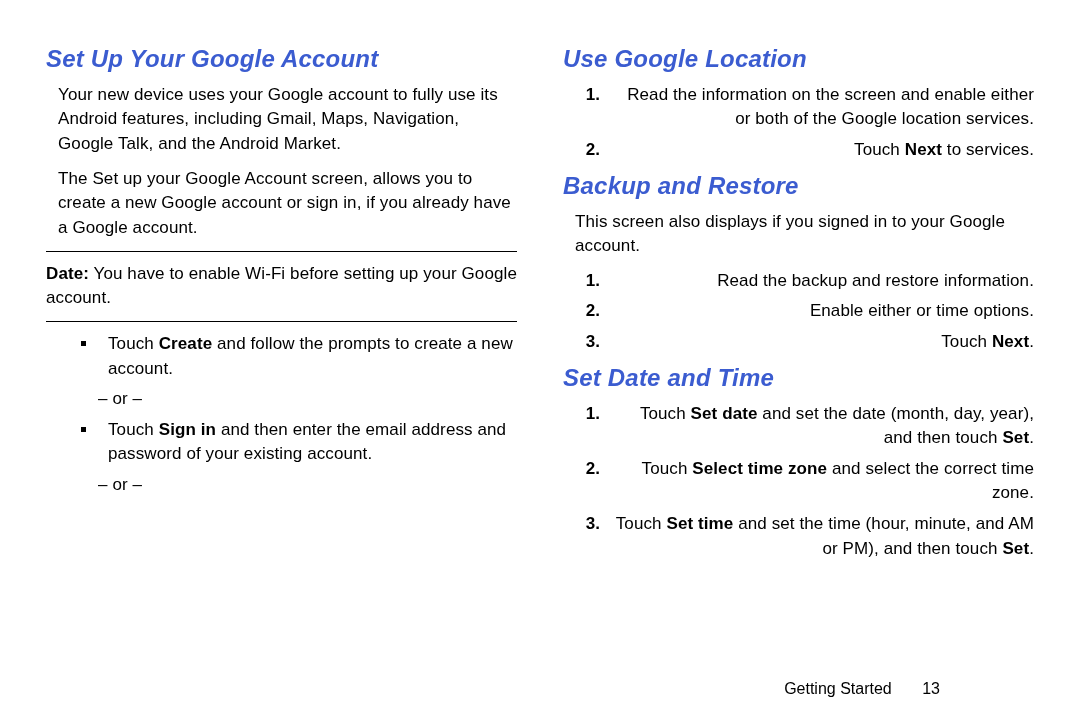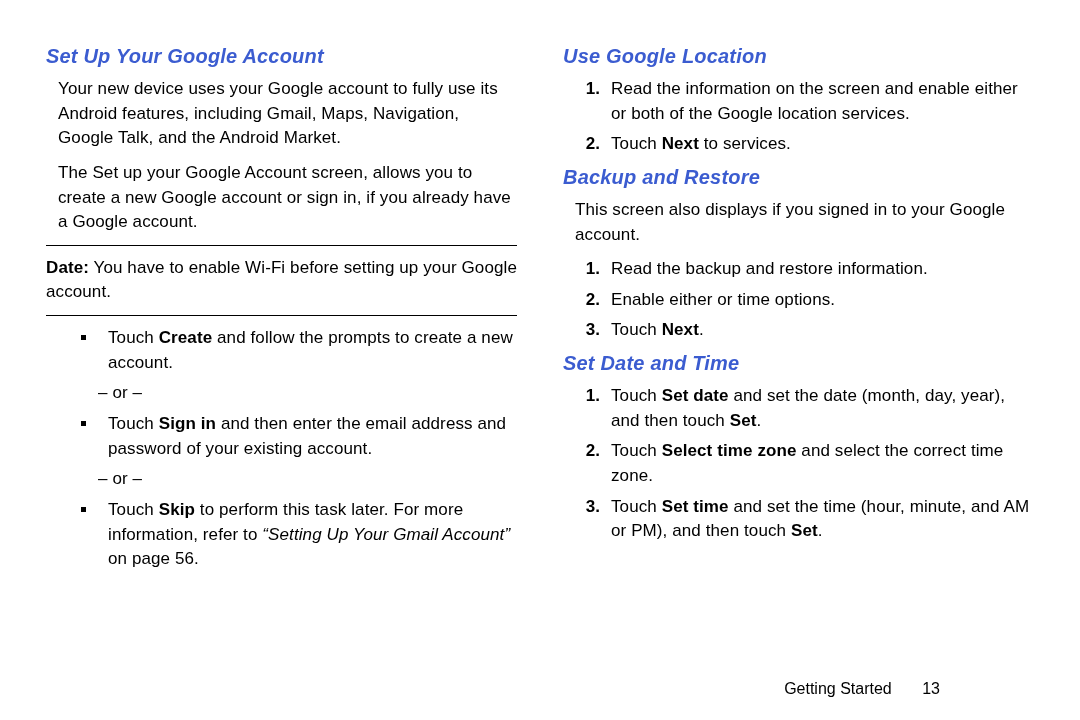--- a/index.html
+++ b/index.html
@@ -22,31 +22,31 @@
     line-height: 1.45;
     font-size: 17px;
     letter-spacing: 0.1px;
   }
   .col-right { padding-left: 6px; }
   .sect-head {
     font-family: Arial, Helvetica, sans-serif;
     font-weight: 900;
     font-style: italic;
     color: #3B5CD0;
-    font-size: 20px;
+    font-size: 24px;
     margin: 0 0 6px 0;
     letter-spacing: 0.2px;
   }
   .body-text { margin: 0 0 10px 0; }
   .indent { margin-left: 12px; }
   .hr { border: 0; border-top: 1.5px solid #000; margin: 10px 0 10px 0; }
   .note-block { margin: 8px 0 6px 0; }
   .note-body { display: block; margin-left: 46px; }
   ol.numlist { margin: 4px 0 6px 0; padding-left: 42px; }
-  ol.numlist > li { padding-left: 6px; margin-bottom: 6px; font-weight: 400; }
+  ol.numlist > li { padding-left: 6px; margin-bottom: 6px; font-weight: 400; text-align: right; }
   ol.numlist > li::marker { font-weight: 700; }
   .bullets { margin: 6px 0 0 0; padding-left: 52px; }
   .bullets > li { list-style: square; padding-left: 10px; margin-bottom: 6px; }
   .or-sep { margin: 4px 0 6px 52px; }
   .xref { font-style: italic; }
   strong { font-weight: 700; }
   .footer {
     position: absolute;
     top: 680px;
     width: 996px;
@@ -76,25 +76,20 @@
         <span>Touch </span><strong>Create</strong><span> and follow the prompts to create a new account.</span>
       </li>
     </ul>
     <div class="or-sep">– or –</div>
     <ul class="bullets">
       <li>
         <span>Touch </span><strong>Sign in</strong><span> and then enter the email address and password of your existing account.</span>
       </li>
     </ul>
     <div class="or-sep">– or –</div>
-    <ul class="bullets">
-      <li>
-        <span>Touch </span><strong>Skip</strong><span> to perform this task later. For more information, refer to </span><span class="xref">“Setting Up Your Gmail Account”</span><span> on page 56.</span>
-      </li>
-    </ul>
   </div>
 
   <div class="col col-right">
     <div class="sect-head">Use Google Location</div>
     <ol class="numlist">
       <li>Read the information on the screen and enable either or both of the Google location services.</li>
       <li>
         <span>Touch </span><strong>Next</strong><span> to services.</span>
       </li>
     </ol>

